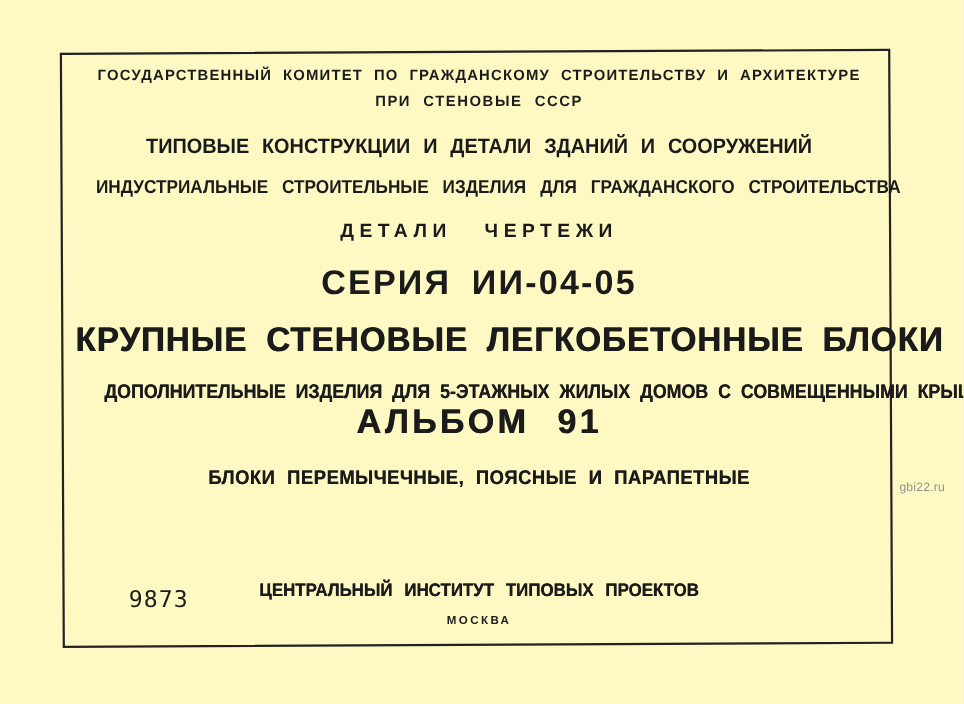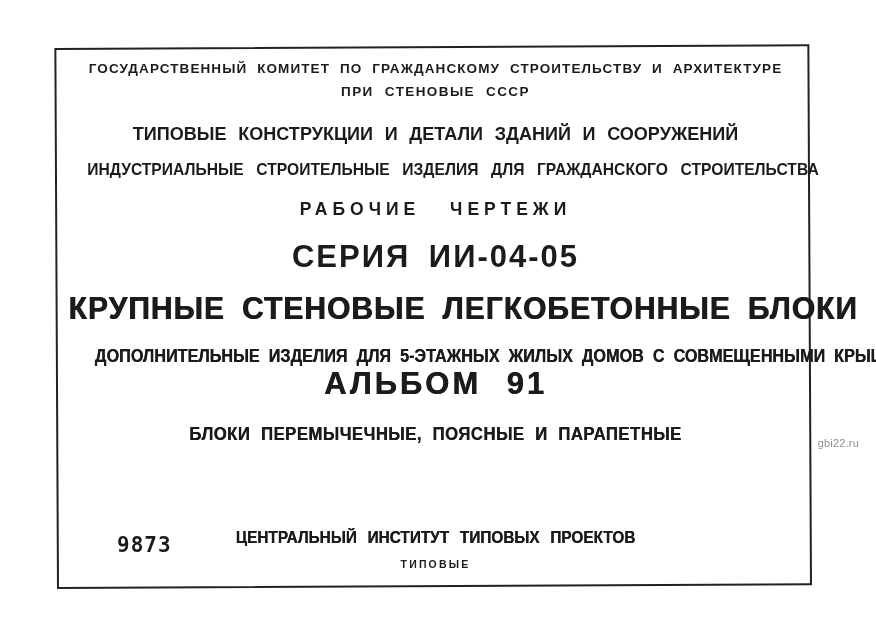--- a/index.html
+++ b/index.html
@@ -39,45 +39,45 @@
   .album{top:366px;font-size:31px;font-weight:800;letter-spacing:3px;word-spacing:14px;
     text-shadow:0.5px 0 0 currentColor;}
   .album-sub{top:424px;font-size:18px;font-weight:700;letter-spacing:0.5px;word-spacing:6px;
     transform:scaleX(0.93);text-shadow:0.3px 0 0 currentColor;}
   .institute{top:528px;font-size:16.5px;font-weight:700;word-spacing:7px;transform:scaleX(0.93);
     text-shadow:0.3px 0 0 currentColor;}
   .moscow{top:558px;font-size:10.5px;font-weight:700;letter-spacing:2.2px;}
   .order-code{
     position:absolute;left:117px;top:533px;
     font-family:"DejaVu Sans Mono", monospace;
-    font-size:21px;font-weight:700;letter-spacing:1px;
+    font-size:21px;font-weight:400;letter-spacing:1px;
   }
   .watermark{
     position:absolute;right:17px;top:437px;
     font-size:11px;color:var(--wm,#8f8f8f);
     letter-spacing:0.2px;
   }
 </style>
 </head>
 <body>
 
-<div class="sheet" style="--ink: #1b1b1b; --wm: #8f8f8f; background: #ffffff;">
+<div class="sheet" style="--ink: #1b1b1b; --wm: #8f8f8f; background: #fef9c3;">
   <div class="border-frame"></div>
 
   <div class="line org1">ГОСУДАРСТВЕННЫЙ  КОМИТЕТ  ПО ГРАЖДАНСКОМУ  СТРОИТЕЛЬСТВУ  И  АРХИТЕКТУРЕ</div>
   <div class="line org2">ПРИ  СТЕНОВЫЕ  СССР</div>
 
   <div class="line tk">ТИПОВЫЕ  КОНСТРУКЦИИ  И  ДЕТАЛИ  ЗДАНИЙ  И  СООРУЖЕНИЙ</div>
   <div class="line ind">ИНДУСТРИАЛЬНЫЕ  СТРОИТЕЛЬНЫЕ  ИЗДЕЛИЯ  ДЛЯ ГРАЖДАНСКОГО  СТРОИТЕЛЬСТВА</div>
-  <div class="line rab">РАБОЧИЕ  ЧЕРТЕЖИ</div>
+  <div class="line rab">ДЕТАЛИ  ЧЕРТЕЖИ</div>
   <div class="line series">СЕРИЯ ИИ-04-05</div>
 
   <div class="line main-title">КРУПНЫЕ  СТЕНОВЫЕ  ЛЕГКОБЕТОННЫЕ  БЛОКИ</div>
   <div class="line subtitle">ДОПОЛНИТЕЛЬНЫЕ  ИЗДЕЛИЯ  ДЛЯ  5-ЭТАЖНЫХ  ЖИЛЫХ  ДОМОВ  С СОВМЕЩЕННЫМИ  КРЫШАМИ</div>
   <div class="line album">АЛЬБОМ  91</div>
   <div class="line album-sub">БЛОКИ  ПЕРЕМЫЧЕЧНЫЕ,  ПОЯСНЫЕ  И  ПАРАПЕТНЫЕ</div>
 
   <div class="order-code">9873</div>
   <div class="line institute">ЦЕНТРАЛЬНЫЙ  ИНСТИТУТ  ТИПОВЫХ  ПРОЕКТОВ</div>
-  <div class="line moscow">ТИПОВЫЕ</div>
+  <div class="line moscow">МОСКВА</div>
 
   <div class="watermark">gbi22.ru</div>
 </div>
 
 </body></html>

